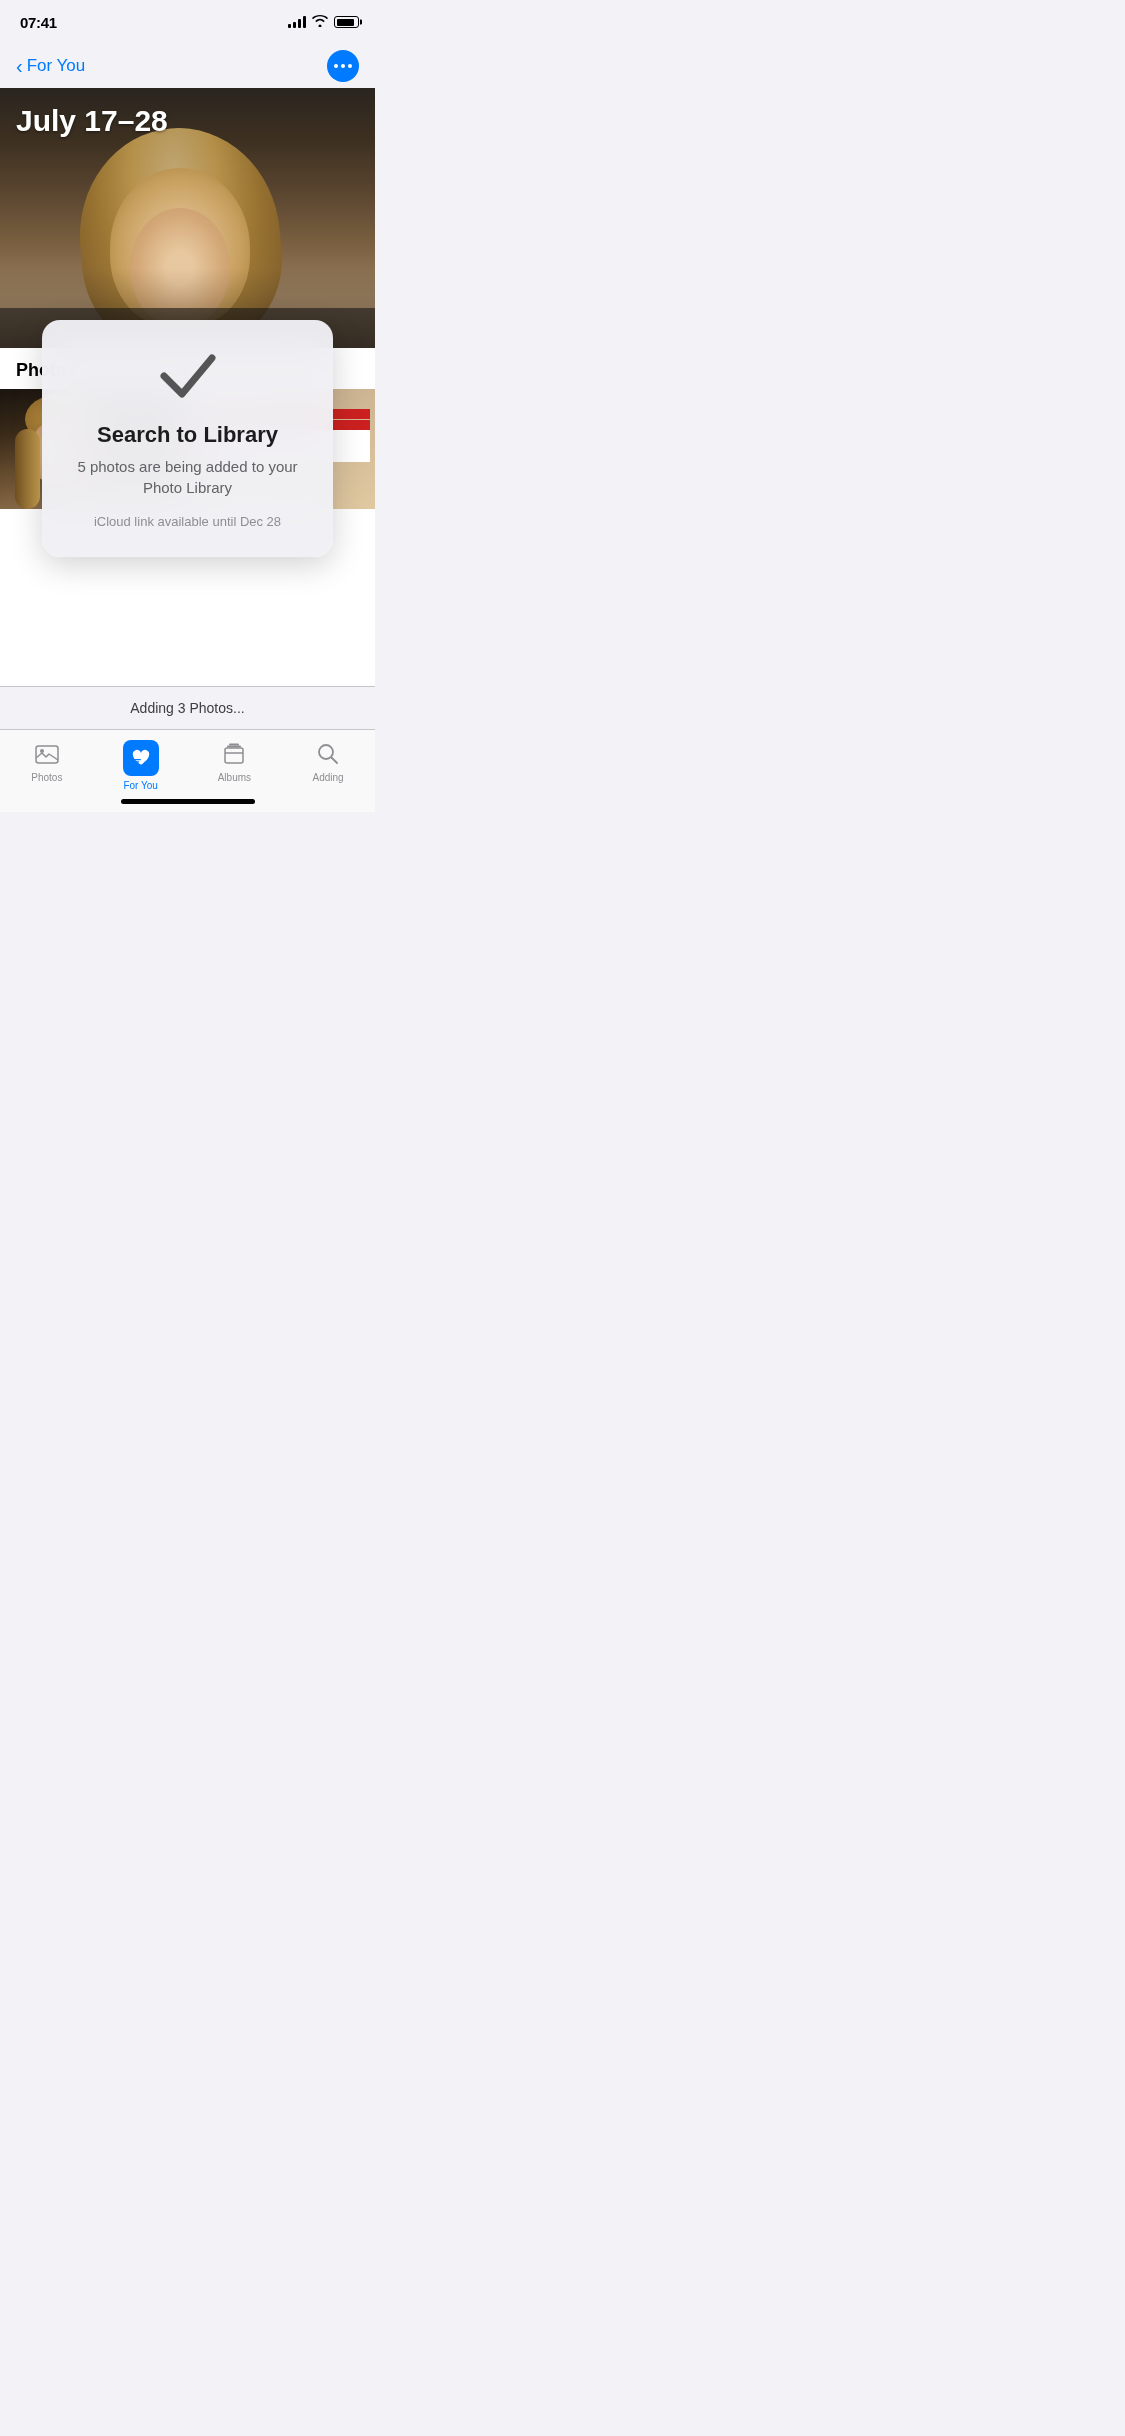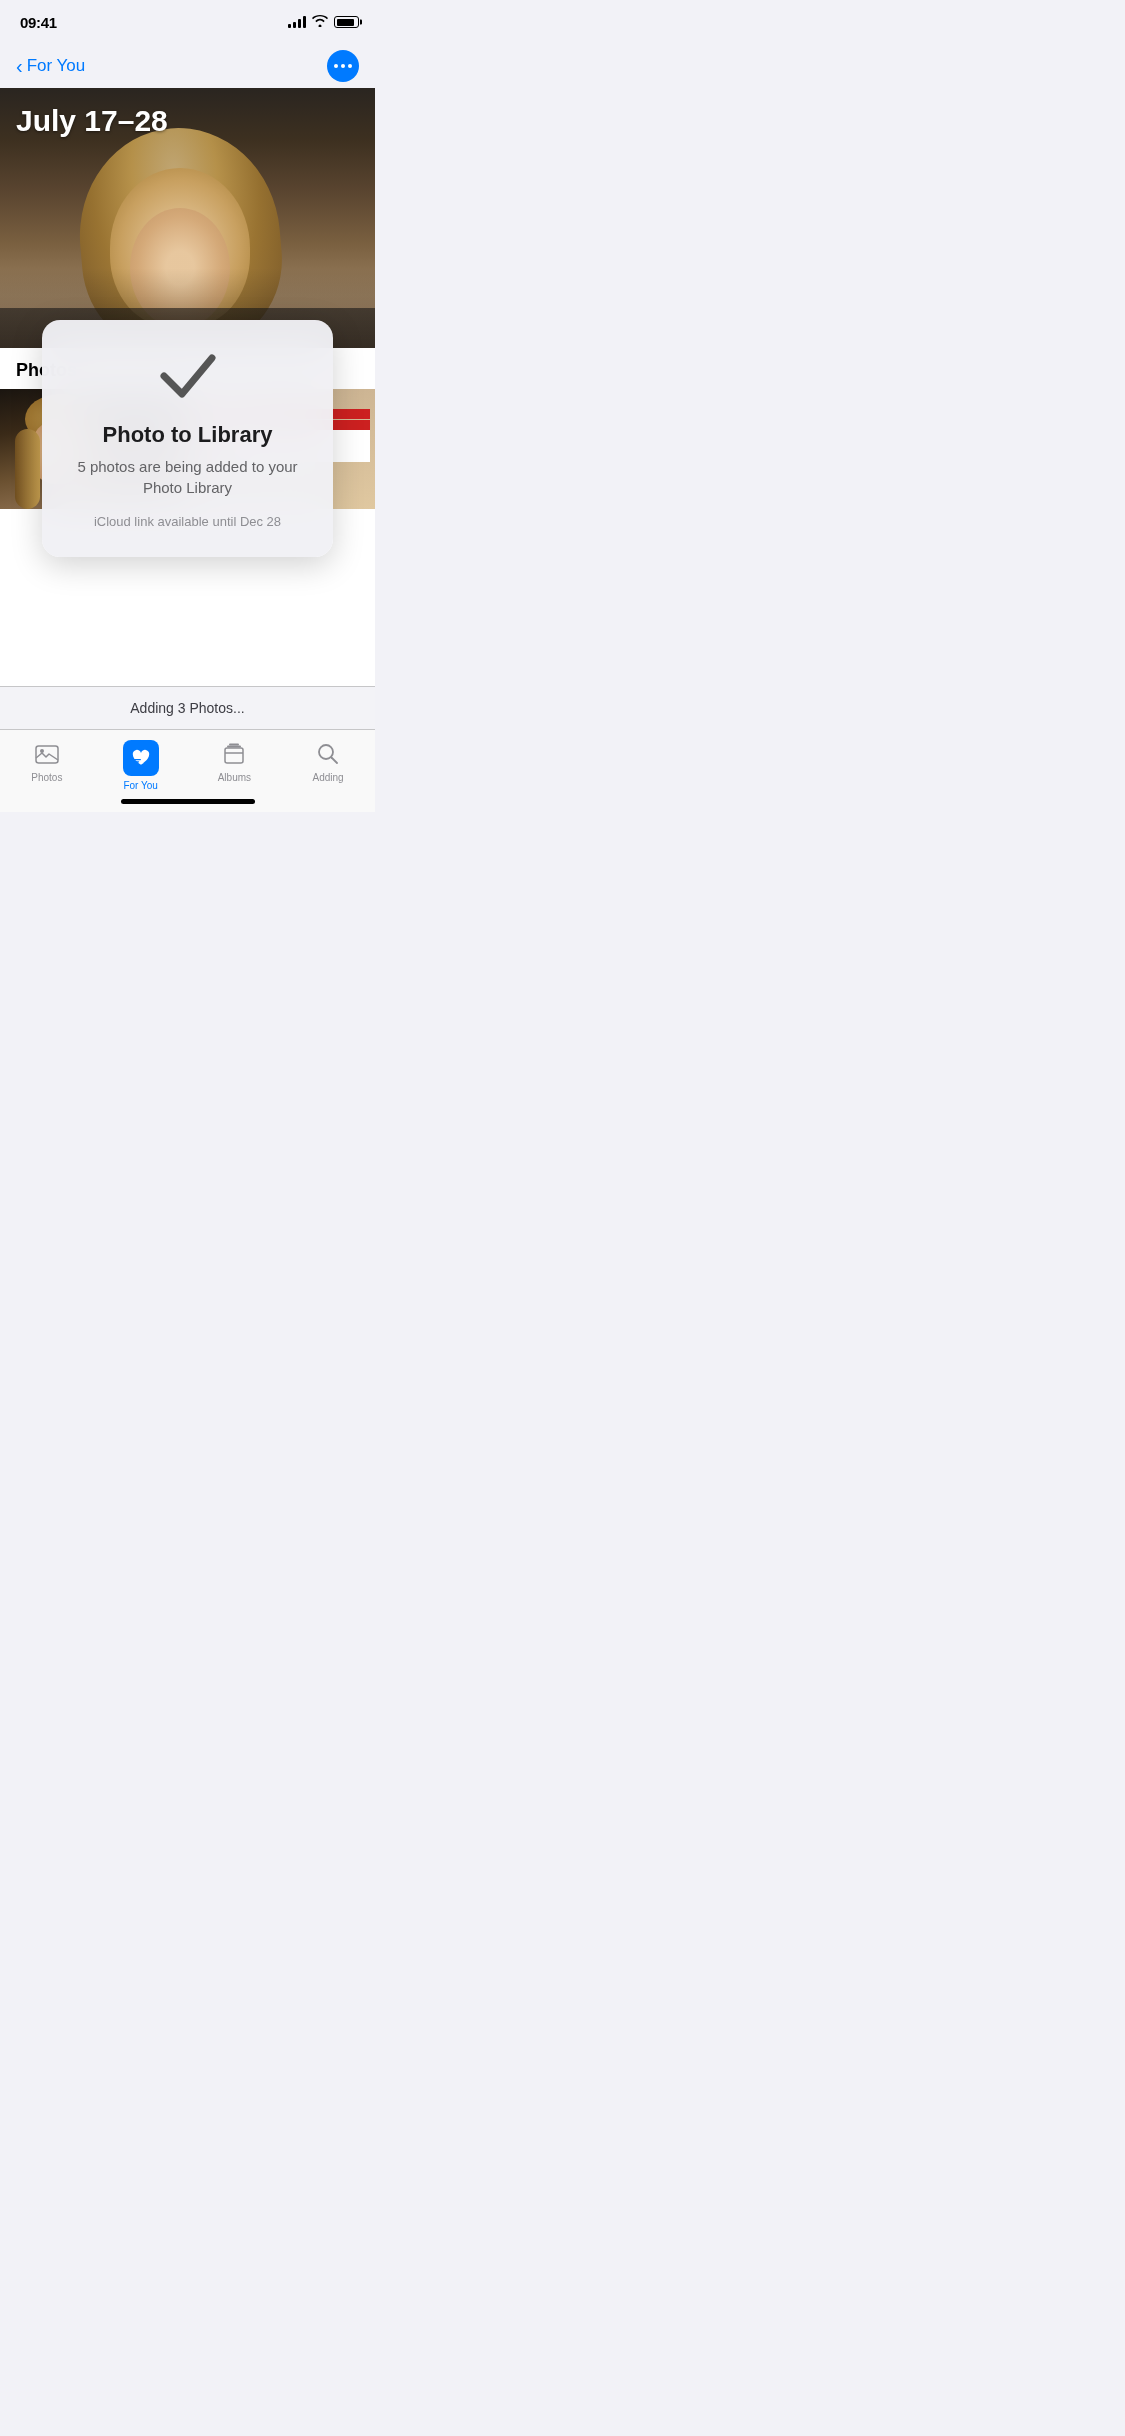--- a/index.html
+++ b/index.html
@@ -295,21 +295,21 @@
     
     .content-spacer {
       background: #fff;
       height: 360px;
     }
   </style>
 </head>
 <body>
 
 <div class="status-bar">
-  <span class="status-time">09:41</span>
+  <span class="status-time">07:41</span>
   <div class="status-icons">
     <div class="signal-bars">
       <div class="signal-bar" style="height:4px"></div>
       <div class="signal-bar" style="height:6px"></div>
       <div class="signal-bar" style="height:9px"></div>
       <div class="signal-bar" style="height:12px"></div>
     </div>
     <div>
       <svg width="16" height="12" viewBox="0 0 16 12">
         <path d="M8 9.5a1.5 1.5 0 100 3 1.5 1.5 0 000-3z" fill="#000"></path>
@@ -379,21 +379,21 @@
 </div>
 
 <div class="content-spacer"></div>
 
 <div class="modal-card">
   <div class="checkmark-icon">
     <svg viewBox="0 0 64 54" fill="none" xmlns="http://www.w3.org/2000/svg">
       <polyline points="8,28 26,46 56,10" stroke="#555" stroke-width="7" stroke-linecap="round" stroke-linejoin="round" fill="none"></polyline>
     </svg>
   </div>
-  <div class="modal-title">Photo to Library</div>
+  <div class="modal-title">Search to Library</div>
   <div class="modal-body">5 photos are being added to your Photo Library</div>
   <div class="modal-icloud">iCloud link available until Dec 28</div>
 </div>
 
 <div class="bottom-status">
   <span class="adding-text">Adding 3 Photos...</span>
 </div>
 
 <div class="tab-bar">
 

